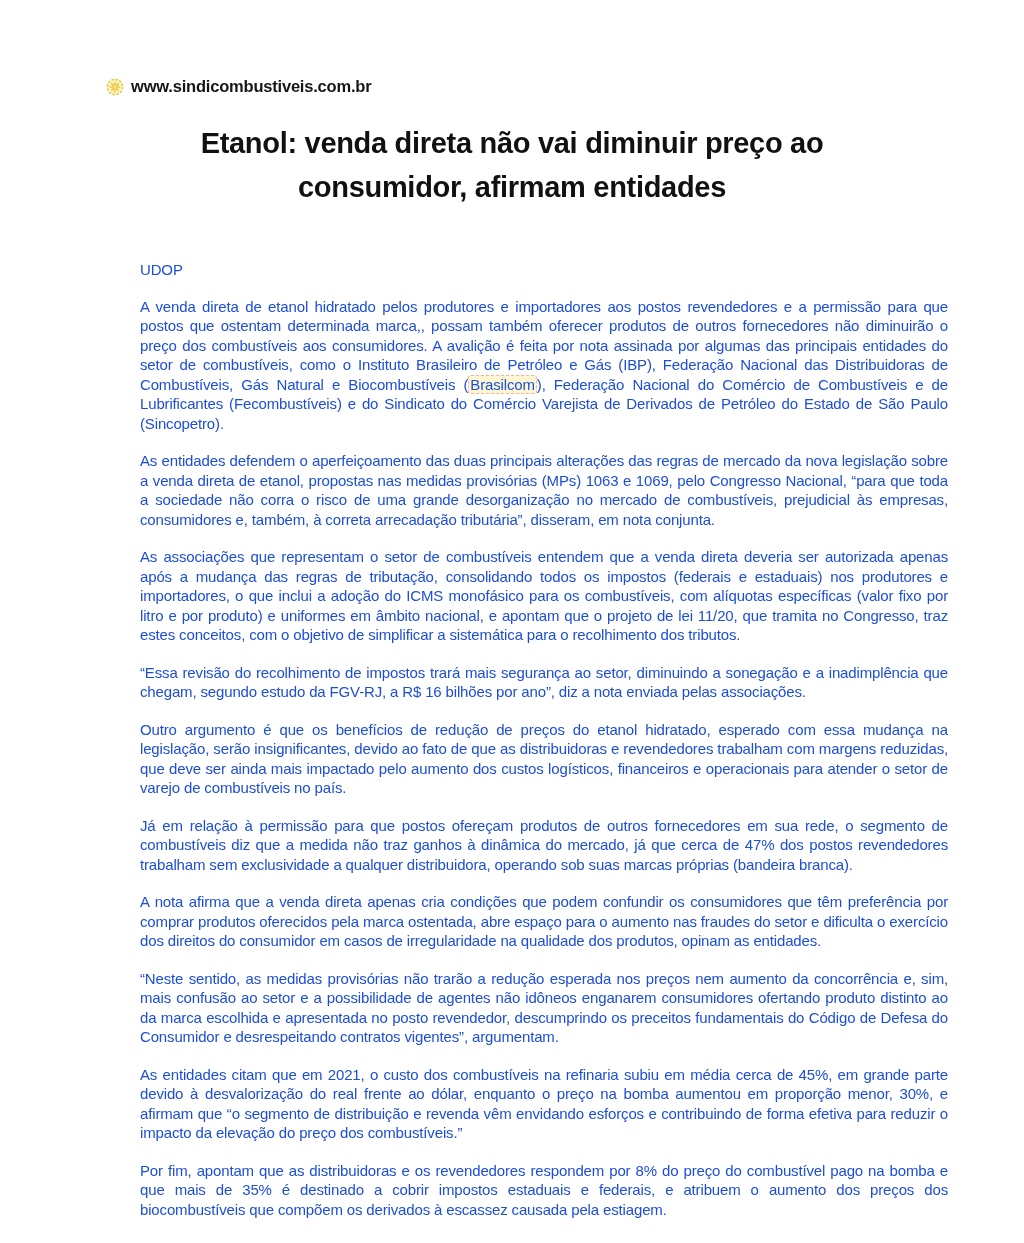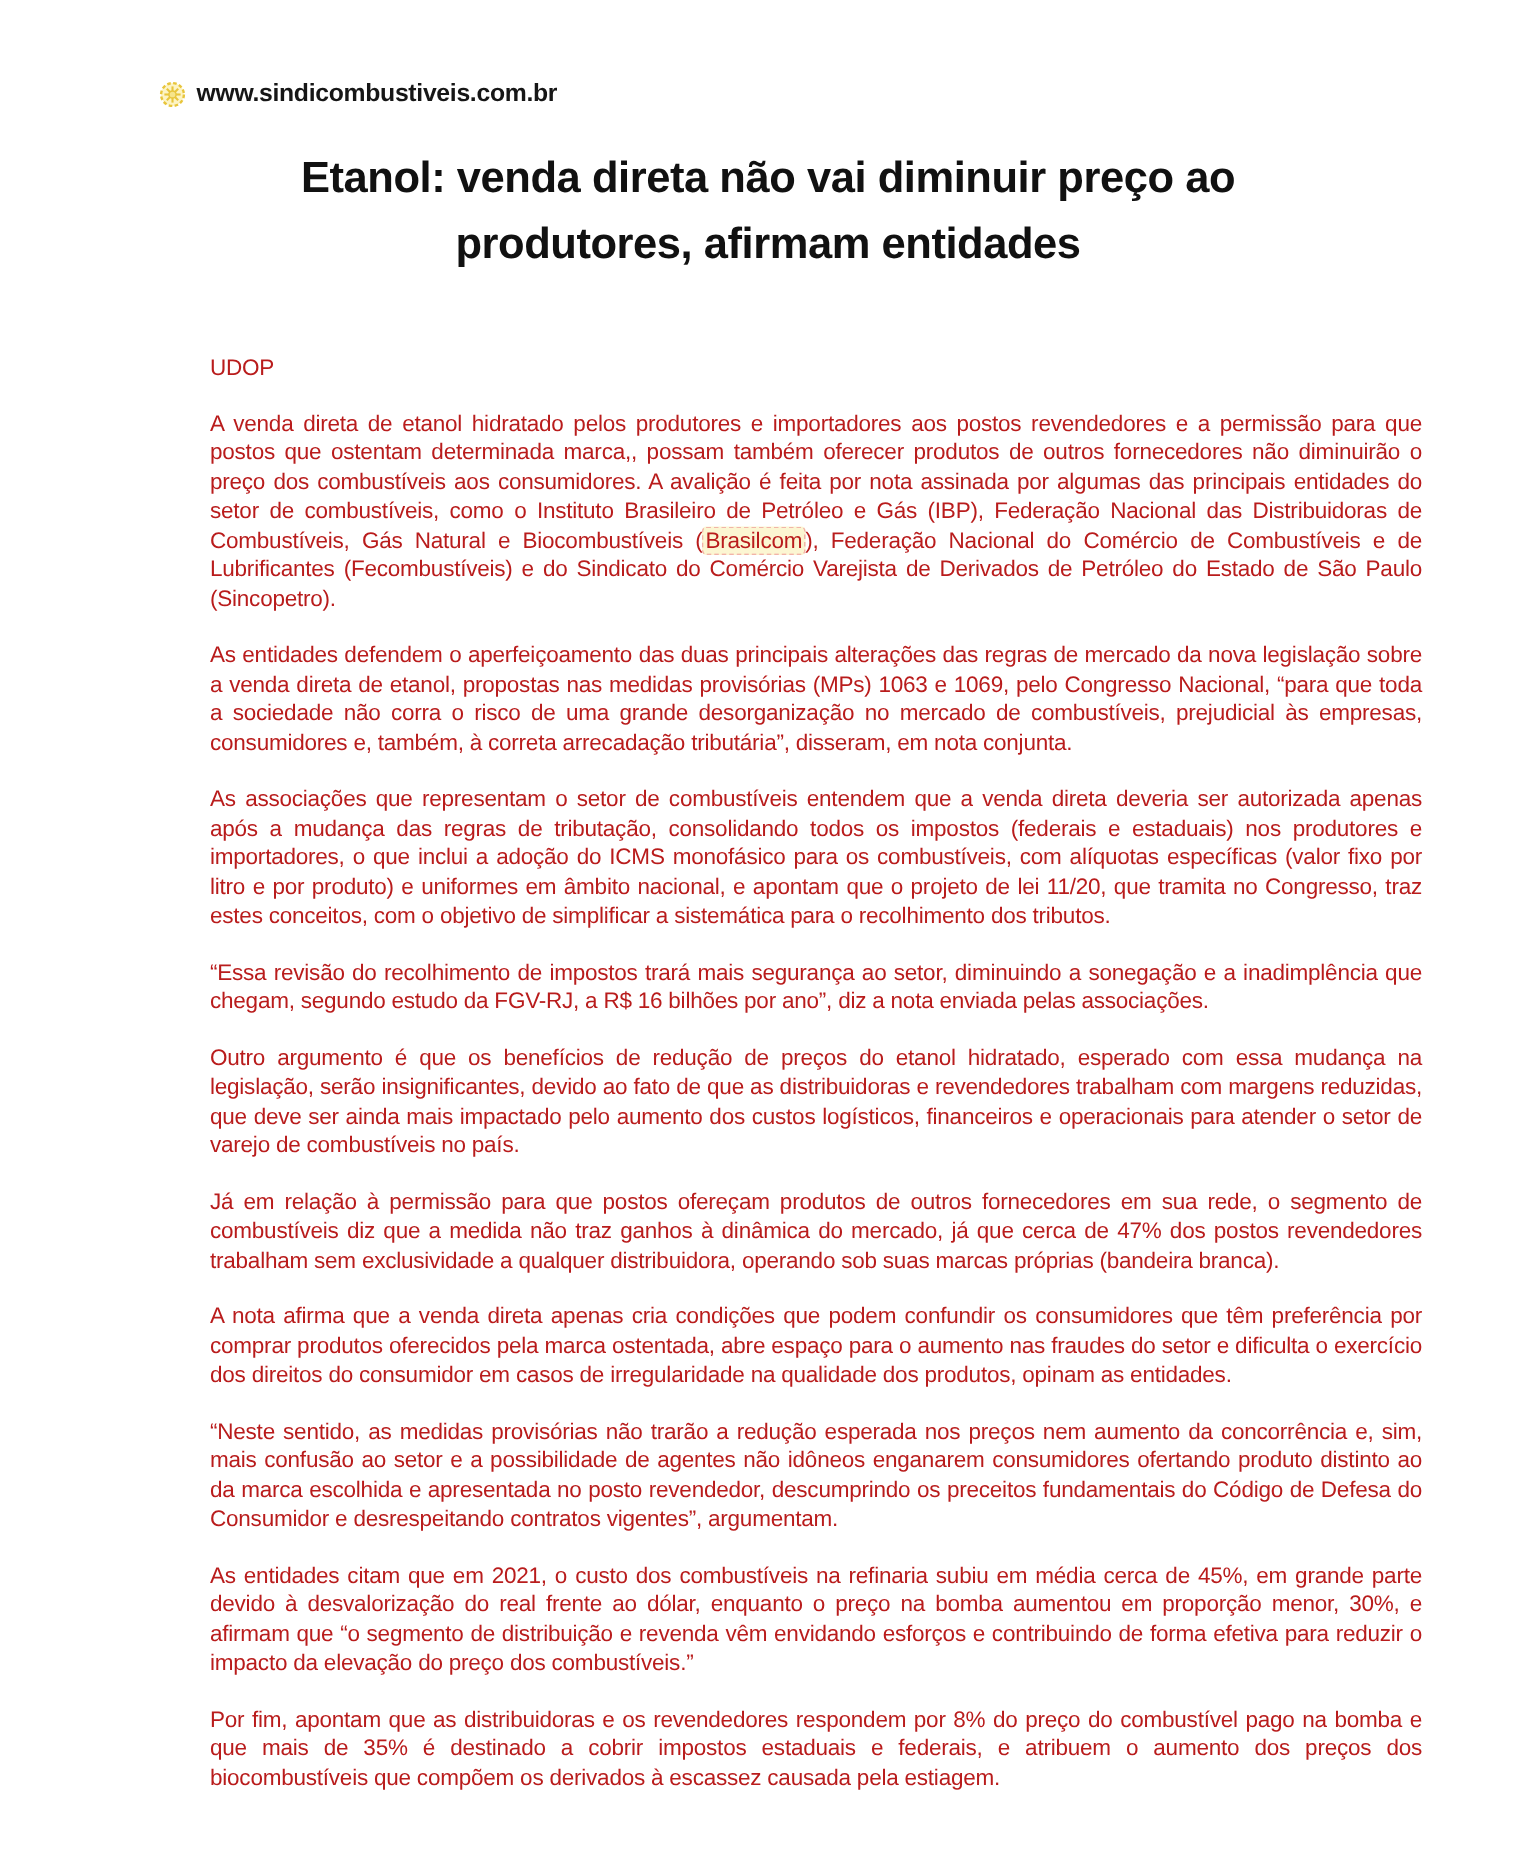--- a/index.html
+++ b/index.html
@@ -9,21 +9,21 @@
     background: #ffffff;
     width: 1024px;
     height: 1243px;
     overflow: hidden;
     font-family: "Liberation Sans", sans-serif;
     color: #1e1e1e;
   }
   .page {
     width: 1024px;
     height: 1243px;
-    padding-top: 53px;
+    padding-top: 77px;
     position: relative;
   }
   .site-header {
     display: flex;
     align-items: center;
     gap: 7px;
     margin-left: 106px;
   }
   .site-header .favicon {
     width: 18px;
@@ -51,21 +51,21 @@
     margin: 51px auto 0 auto;
     width: 808px;
     margin-left: 140px;
     font-size: 15px;
     line-height: 19.5px;
     letter-spacing: -0.15px;
   }
   .article-body p {
     margin: 0 0 18px 0;
     text-align: justify;
-    color: #b91c1c;
+    color: #1d4ed8;
   }
   .article-body p.byline {
     text-align: left;
     margin-bottom: 17px;
   }
   mark.term-highlight {
     background: #fcf6d2;
     border: 1px dashed #f2b4a8;
     border-radius: 3px;
     padding: 0 1px;
@@ -86,21 +86,21 @@
           <line x1="3.6" y1="9" x2="14.4" y2="9"></line>
           <line x1="5.2" y1="5.2" x2="12.8" y2="12.8"></line>
           <line x1="12.8" y1="5.2" x2="5.2" y2="12.8"></line>
         </g>
         <circle cx="9" cy="9" r="2.4" fill="#f6e48a" stroke="#e8c53c" stroke-width="1"></circle>
       </svg>
     </span>
     <span class="site-url">www.sindicombustiveis.com.br</span>
   </div>
 
-  <h1 class="article-title">Etanol: venda direta não vai diminuir preço ao produtores, afirmam entidades</h1>
+  <h1 class="article-title">Etanol: venda direta não vai diminuir preço ao consumidor, afirmam entidades</h1>
 
   <div class="article-body">
     <p class="byline">UDOP</p>
 
     <p><span>A venda direta de etanol hidratado pelos produtores e importadores aos postos revendedores e a permissão para que postos que ostentam determinada marca,, possam também oferecer produtos de outros fornecedores não diminuirão o preço dos combustíveis aos consumidores. A avalição é feita por nota assinada por algumas das principais entidades do setor de combustíveis, como o Instituto Brasileiro de Petróleo e Gás (IBP), Federação Nacional das Distribuidoras de Combustíveis, Gás Natural e Biocombustíveis (</span><mark class="term-highlight">Brasilcom</mark><span>), Federação Nacional do Comércio de Combustíveis e de Lubrificantes (Fecombustíveis) e do Sindicato do Comércio Varejista de Derivados de Petróleo do Estado de São Paulo (Sincopetro).</span></p>
 
     <p>As entidades defendem o aperfeiçoamento das duas principais alterações das regras de mercado da nova legislação sobre a venda direta de etanol, propostas nas medidas provisórias (MPs) 1063 e 1069, pelo Congresso Nacional, “para que toda a sociedade não corra o risco de uma grande desorganização no mercado de combustíveis, prejudicial às empresas, consumidores e, também, à correta arrecadação tributária”, disseram, em nota conjunta.</p>
     <p>As associações que representam o setor de combustíveis entendem que a venda direta deveria ser autorizada apenas após a mudança das regras de tributação, consolidando todos os impostos (federais e estaduais) nos produtores e importadores, o que inclui a adoção do ICMS monofásico para os combustíveis, com alíquotas específicas (valor fixo por litro e por produto) e uniformes em âmbito nacional, e apontam que o projeto de lei 11/20, que tramita no Congresso, traz estes conceitos, com o objetivo de simplificar a sistemática para o recolhimento dos tributos.</p>
     <p>“Essa revisão do recolhimento de impostos trará mais segurança ao setor, diminuindo a sonegação e a inadimplência que chegam, segundo estudo da FGV-RJ, a R$ 16 bilhões por ano”, diz a nota enviada pelas associações.</p>
     <p>Outro argumento é que os benefícios de redução de preços do etanol hidratado, esperado com essa mudança na legislação, serão insignificantes, devido ao fato de que as distribuidoras e revendedores trabalham com margens reduzidas, que deve ser ainda mais impactado pelo aumento dos custos logísticos, financeiros e operacionais para atender o setor de varejo de combustíveis no país.</p>

